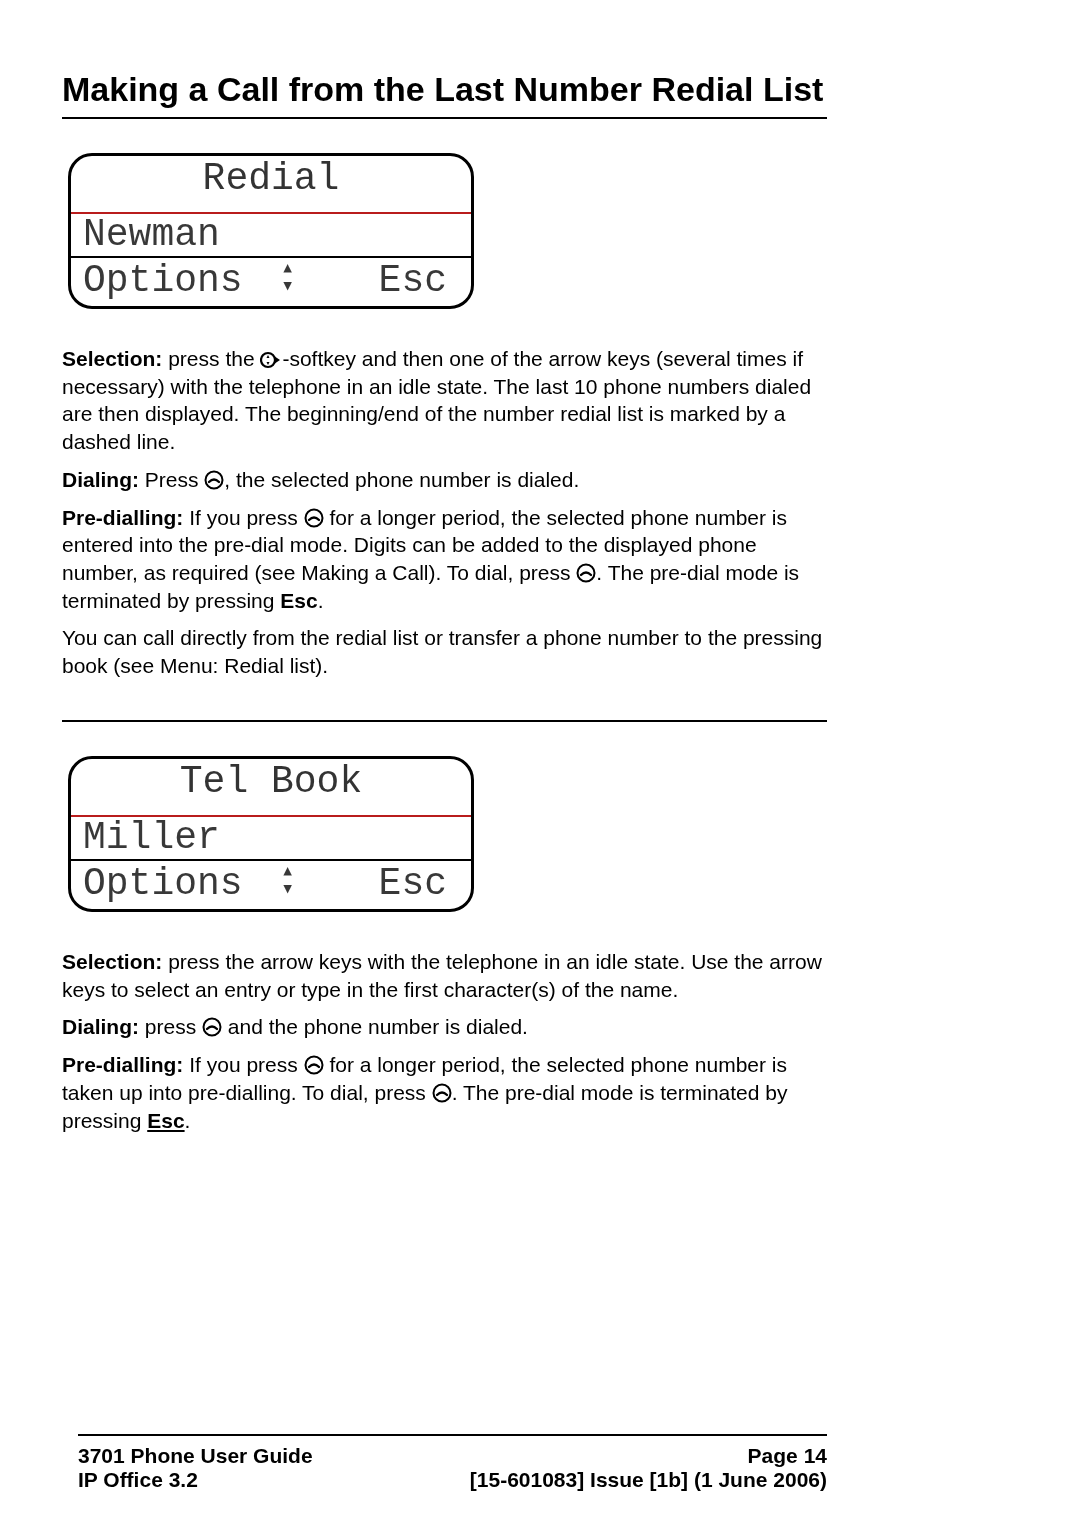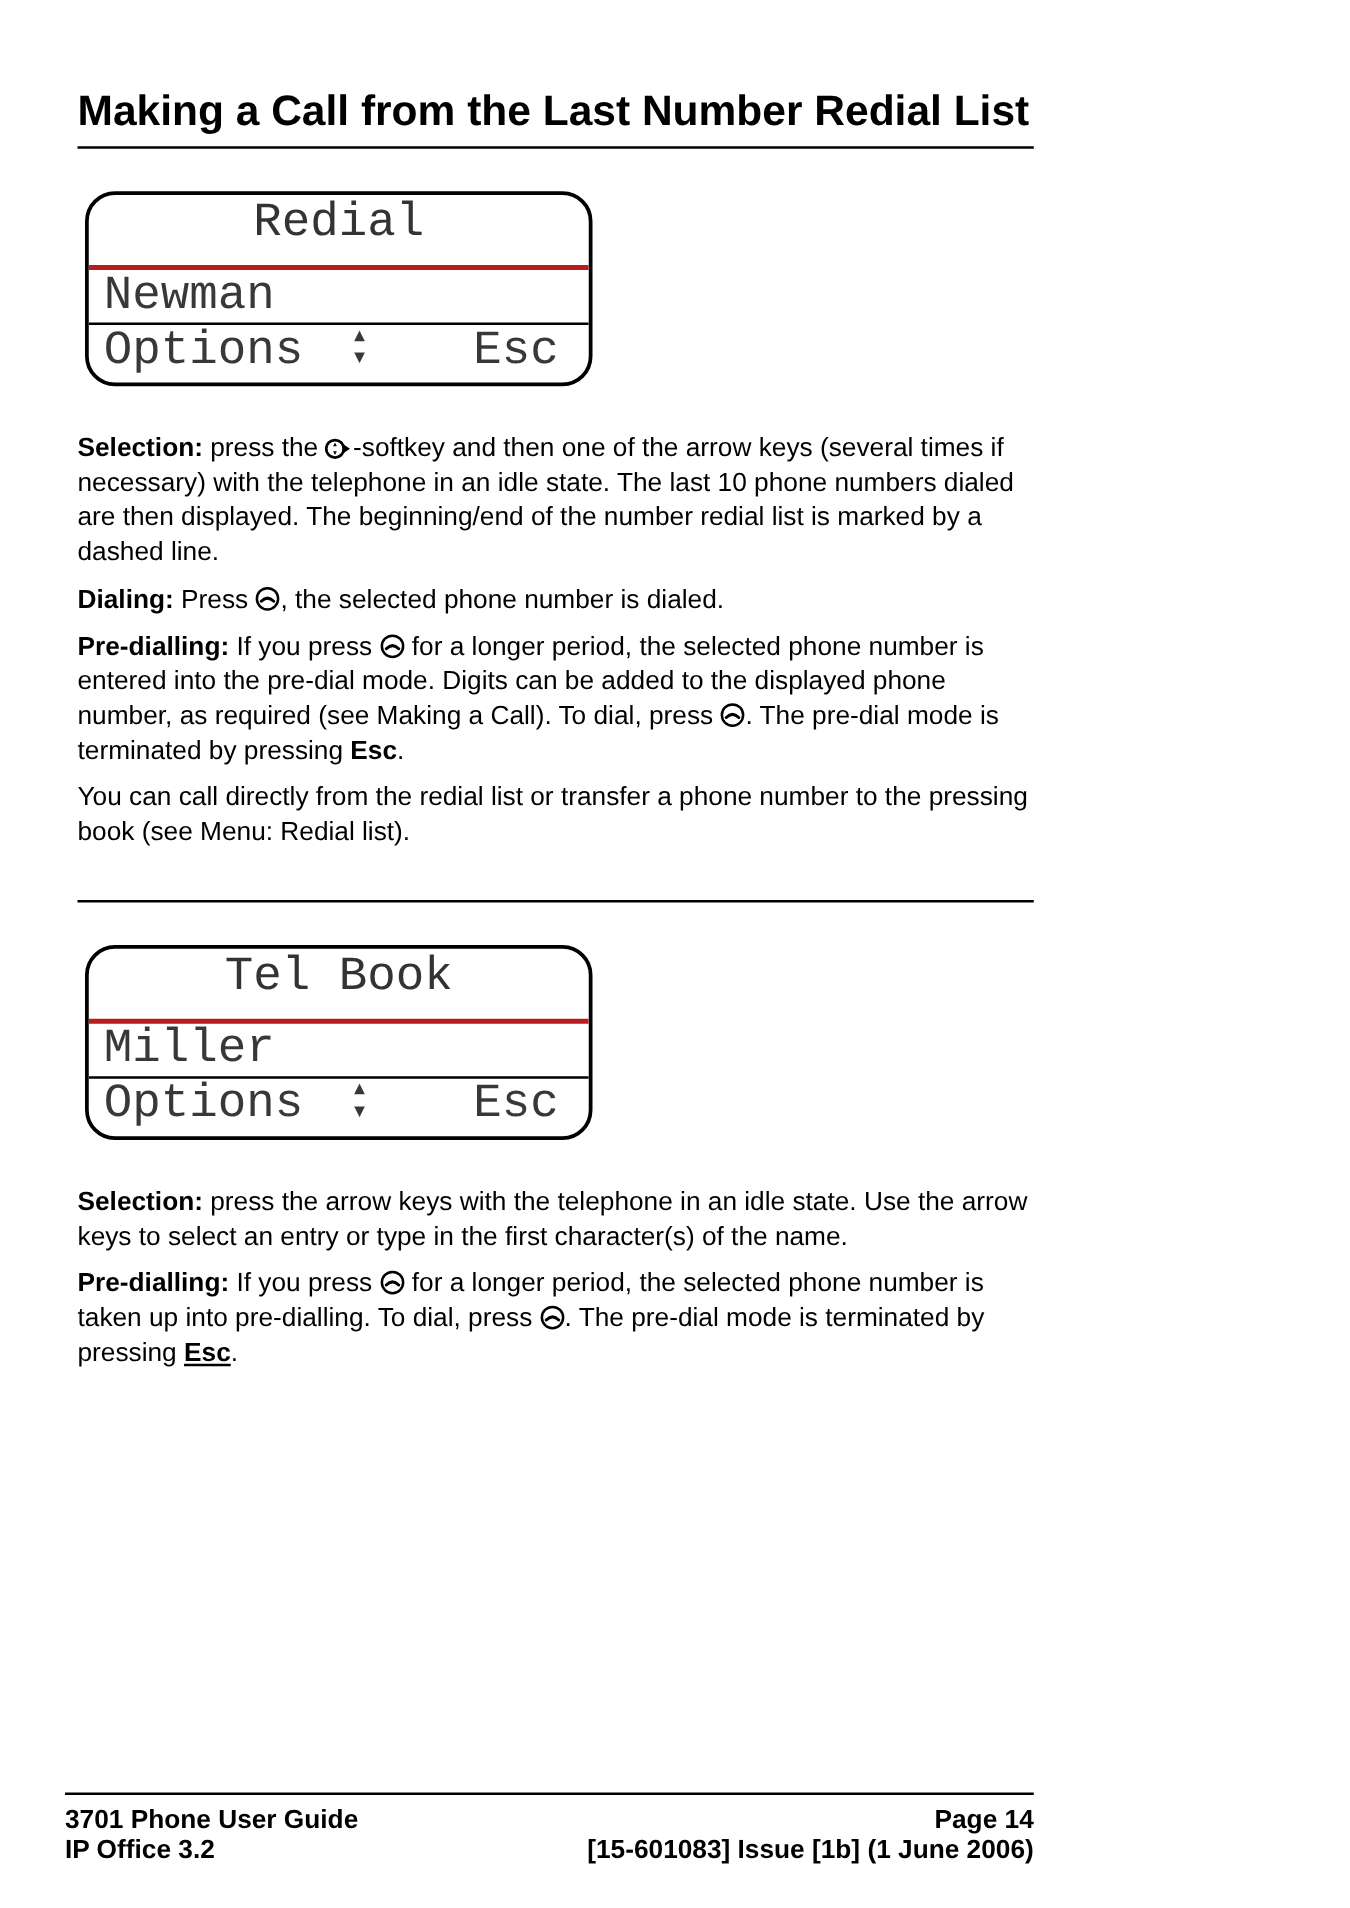--- a/index.html
+++ b/index.html
@@ -46,38 +46,38 @@
     font-family: "Courier New", monospace;
     font-size: 38px;
     line-height: 34px;
     letter-spacing: 0px;
   }
   .lcd .row-top { top: 6px; height: 42px; text-align: center; }
   .lcd .row-mid { top: 56px; height: 42px; }
   .lcd .row-bot { top: 104px; height: 42px; }
   .lcd .row-top span { color: rgba(0,0,0,0.80); filter: blur(0.2px); }
   .lcd .row-mid span, .lcd .row-bot span { color: rgba(0,0,0,0.78); }
-  .lcd .row-mid { border-top: 4px solid #b91c1c; border-bottom: 2px solid #000; }
+  .lcd .row-mid { border-top: 2px solid #b91c1c; border-bottom: 2px solid #000; }
   .lcd .options { position: absolute; left: 12px; top: 4px; }
   .lcd .name    { position: absolute; left: 12px; top: 4px; }
   .lcd .esc     { position: absolute; right: 24px; top: 4px; }
   .lcd .arrows  { position: absolute; left: 210px; top: -2px; font-size: 22px; line-height: 22px; color: rgba(0,0,0,0.78); }
   .lcd .arrows::before { content:"\25B4"; display:block; }
   .lcd .arrows::after  { content:"\25BE"; display:block; margin-top:-4px; }
 
   p.body {
     margin: 0 0 10px 0;
     line-height: 1.32;
   }
   .label { font-weight: bold; }
   svg.inline-icon { vertical-align: -3px; }
 
   .footer {
     position: absolute;
-    left: 52px; right: 60px; bottom: 34px;
+    left: 78px; right: 60px; bottom: 34px;
   }
   .footer .rule2 { border-top: 2px solid #000; margin-bottom: 8px; }
   .footer .line { display: flex; justify-content: space-between; font-weight: bold; font-size: 21px; }
 </style>
 </head>
 <body>
 
 <div class="page">
 
   <h1 class="section">Making a Call from the Last Number Redial List</h1>
@@ -133,20 +133,26 @@
       <span class="options">Options</span>
       <span class="arrows"></span>
       <span class="esc">Esc</span>
     </div>
   </div>
 
   <p class="body">
     <span class="label">Selection:</span><span> press the arrow keys with the telephone in an idle state. Use the arrow keys to select an entry or type in the first character(s) of the name.</span>
   </p>
 
+  <p class="body">
+    <span class="label">Dialing:</span><span> press </span><svg class="inline-icon" width="20" height="20" viewBox="0 0 20 20">
+        <circle cx="10" cy="10" r="8.5" fill="none" stroke="#000" stroke-width="2"></circle>
+        <path d="M5 12 Q10 7 15 12" fill="none" stroke="#000" stroke-width="2.4" stroke-linecap="round"></path>
+      </svg><span> and the phone number is dialed.</span>
+  </p>
 
   <p class="body">
     <span class="label">Pre-dialling:</span><span> If you press </span><svg class="inline-icon" width="20" height="20" viewBox="0 0 20 20">
         <circle cx="10" cy="10" r="8.5" fill="none" stroke="#000" stroke-width="2"></circle>
         <path d="M5 12 Q10 7 15 12" fill="none" stroke="#000" stroke-width="2.4" stroke-linecap="round"></path>
       </svg><span> for a longer period, the selected phone number is taken up into pre-dialling. To dial, press </span><svg class="inline-icon" width="20" height="20" viewBox="0 0 20 20">
         <circle cx="10" cy="10" r="8.5" fill="none" stroke="#000" stroke-width="2"></circle>
         <path d="M5 12 Q10 7 15 12" fill="none" stroke="#000" stroke-width="2.4" stroke-linecap="round"></path>
       </svg><span>. The pre-dial mode is terminated by pressing </span><span class="label" style="text-decoration:underline;">Esc</span><span>.</span>
   </p>

